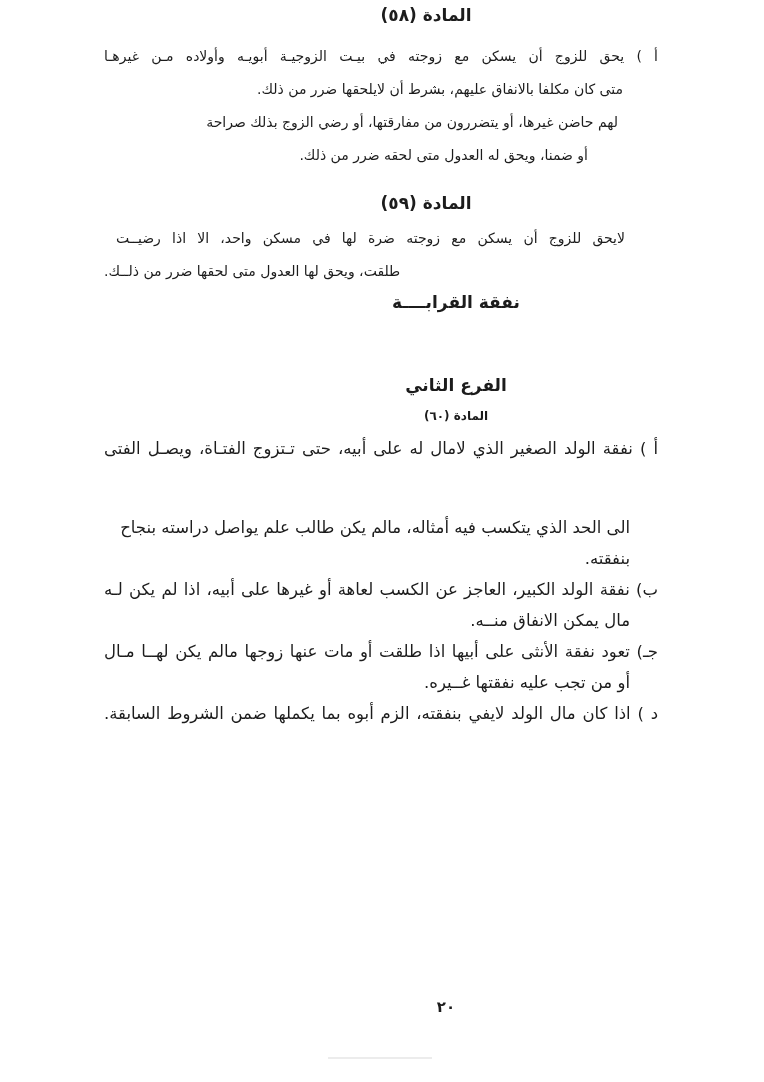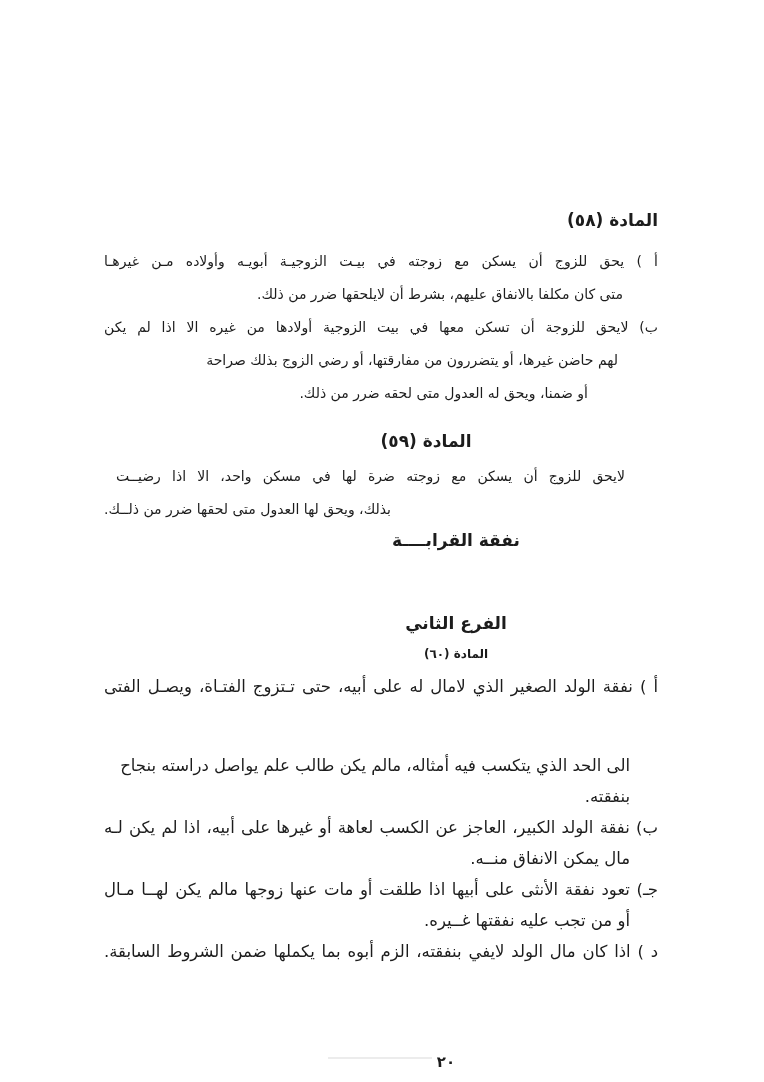--- a/index.html
+++ b/index.html
@@ -22,21 +22,21 @@
     top: 0;
     left: 104px;
     width: 554px;
     direction: rtl;
   }
   .heading {
     font-weight: bold;
     text-align: center;
     font-size: 17px;
   }
-  .head58 { margin-top: 205px; height: 40px; line-height: 30px; padding-left: 90px; text-align: right; }
+  .head58 { height: 40px; line-height: 30px; padding-left: 90px; }
   .head59 { margin-top: 16px; height: 34px; line-height: 30px; padding-left: 90px; }
   .branch-title { margin-top: 52px; height: 31px; line-height: 29px; padding-left: 150px; }
   .branch-sub { height: 31px; line-height: 29px; padding-left: 150px; }
   .head60 { height: 31px; line-height: 29px; padding-left: 150px; font-weight: bold; text-align: center; font-size: 12px; }
   .line33 {
     height: 33px;
     line-height: 33px;
     font-size: 14px;
     white-space: nowrap;
   }
@@ -48,21 +48,21 @@
   }
   .just {
     white-space: normal;
     text-align: justify;
     text-align-last: justify;
   }
   .alignr { text-align: right; }
   .alignl { text-align: left; }
   .pagenum {
     position: absolute;
-    top: 1051px;
+    top: 996px;
     left: 423px;
     width: 46px;
     height: 22px;
     line-height: 22px;
     text-align: center;
     font-weight: bold;
     font-size: 15px;
     direction: rtl;
   }
   .scan-artifact {
@@ -77,28 +77,27 @@
 </head>
 <body>
 
 <div class="page">
   <div class="column" dir="rtl" lang="ar">
 
     <div class="heading head58">المادة (٥٨)</div>
 
     <div class="line33 just">أ ) يحق للزوج أن يسكن مع زوجته في بيـت الزوجيـة أبويـه وأولاده مـن غيرهـا</div>
     <div class="line33 alignr" style="padding-right:35px;">متى كان مكلفا بالانفاق عليهم، بشرط أن لايلحقها ضرر من ذلك.</div>
-    <div class="line33 just">ب) لايحق للزوجة أن تسكن معها في بيت الزوجية أولادها من غيره الا اذا لم يكن</div>
     <div class="line33 alignr" style="padding-right:40px;">لهم حاضن غيرها، أو يتضررون من مفارقتها، أو رضي الزوج بذلك صراحة</div>
     <div class="line33 alignr" style="padding-right:70px;">أو ضمنا، ويحق له العدول متى لحقه ضرر من ذلك.</div>
 
     <div class="heading head59">المادة (٥٩)</div>
 
     <div class="line33 just" style="padding-right:33px; padding-left:12px;">لايحق للزوج أن يسكن مع زوجته ضرة لها في مسكن واحد، الا اذا رضيــت</div>
-    <div class="line33 alignl">بذلك، ويحق لها العدول متى لحقها ضرر من ذلــك.</div>
+    <div class="line33 alignl">طلقت، ويحق لها العدول متى لحقها ضرر من ذلــك.</div>
 
     <div class="heading branch-sub">نفقة القرابــــة</div>
     <div class="heading branch-title">الفرع الثاني</div>
     <div class="head60">المادة (٦٠)</div>
 
     <div class="line31 just">أ ) نفقة الولد الصغير الذي لامال له على أبيه، حتى تـتزوج الفتـاة، ويصـل الفتى</div>
     <div class="line31 alignr" style="padding-right:28px;margin-top:48px;">الى الحد الذي يتكسب فيه أمثاله، مالم يكن طالب علم يواصل دراسته بنجاح</div>
     <div class="line31 alignr" style="padding-right:28px;">بنفقته.</div>
     <div class="line31 just">ب) نفقة الولد الكبير، العاجز عن الكسب لعاهة أو غيرها على أبيه، اذا لم يكن لـه</div>
     <div class="line31 alignr" style="padding-right:28px;">مال يمكن الانفاق منــه.</div>

